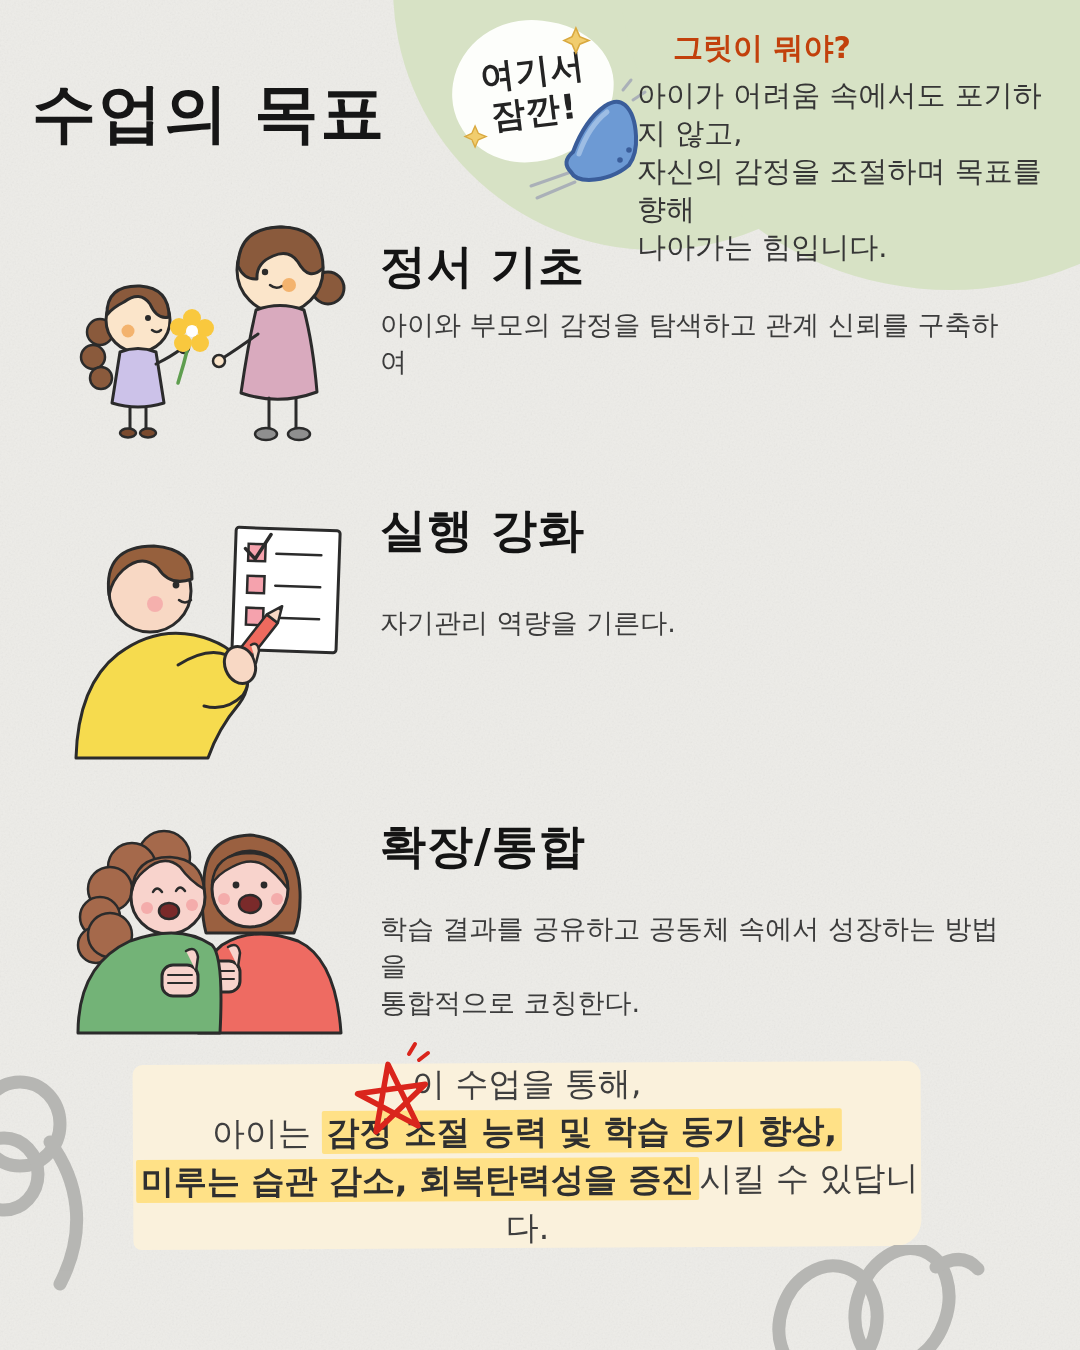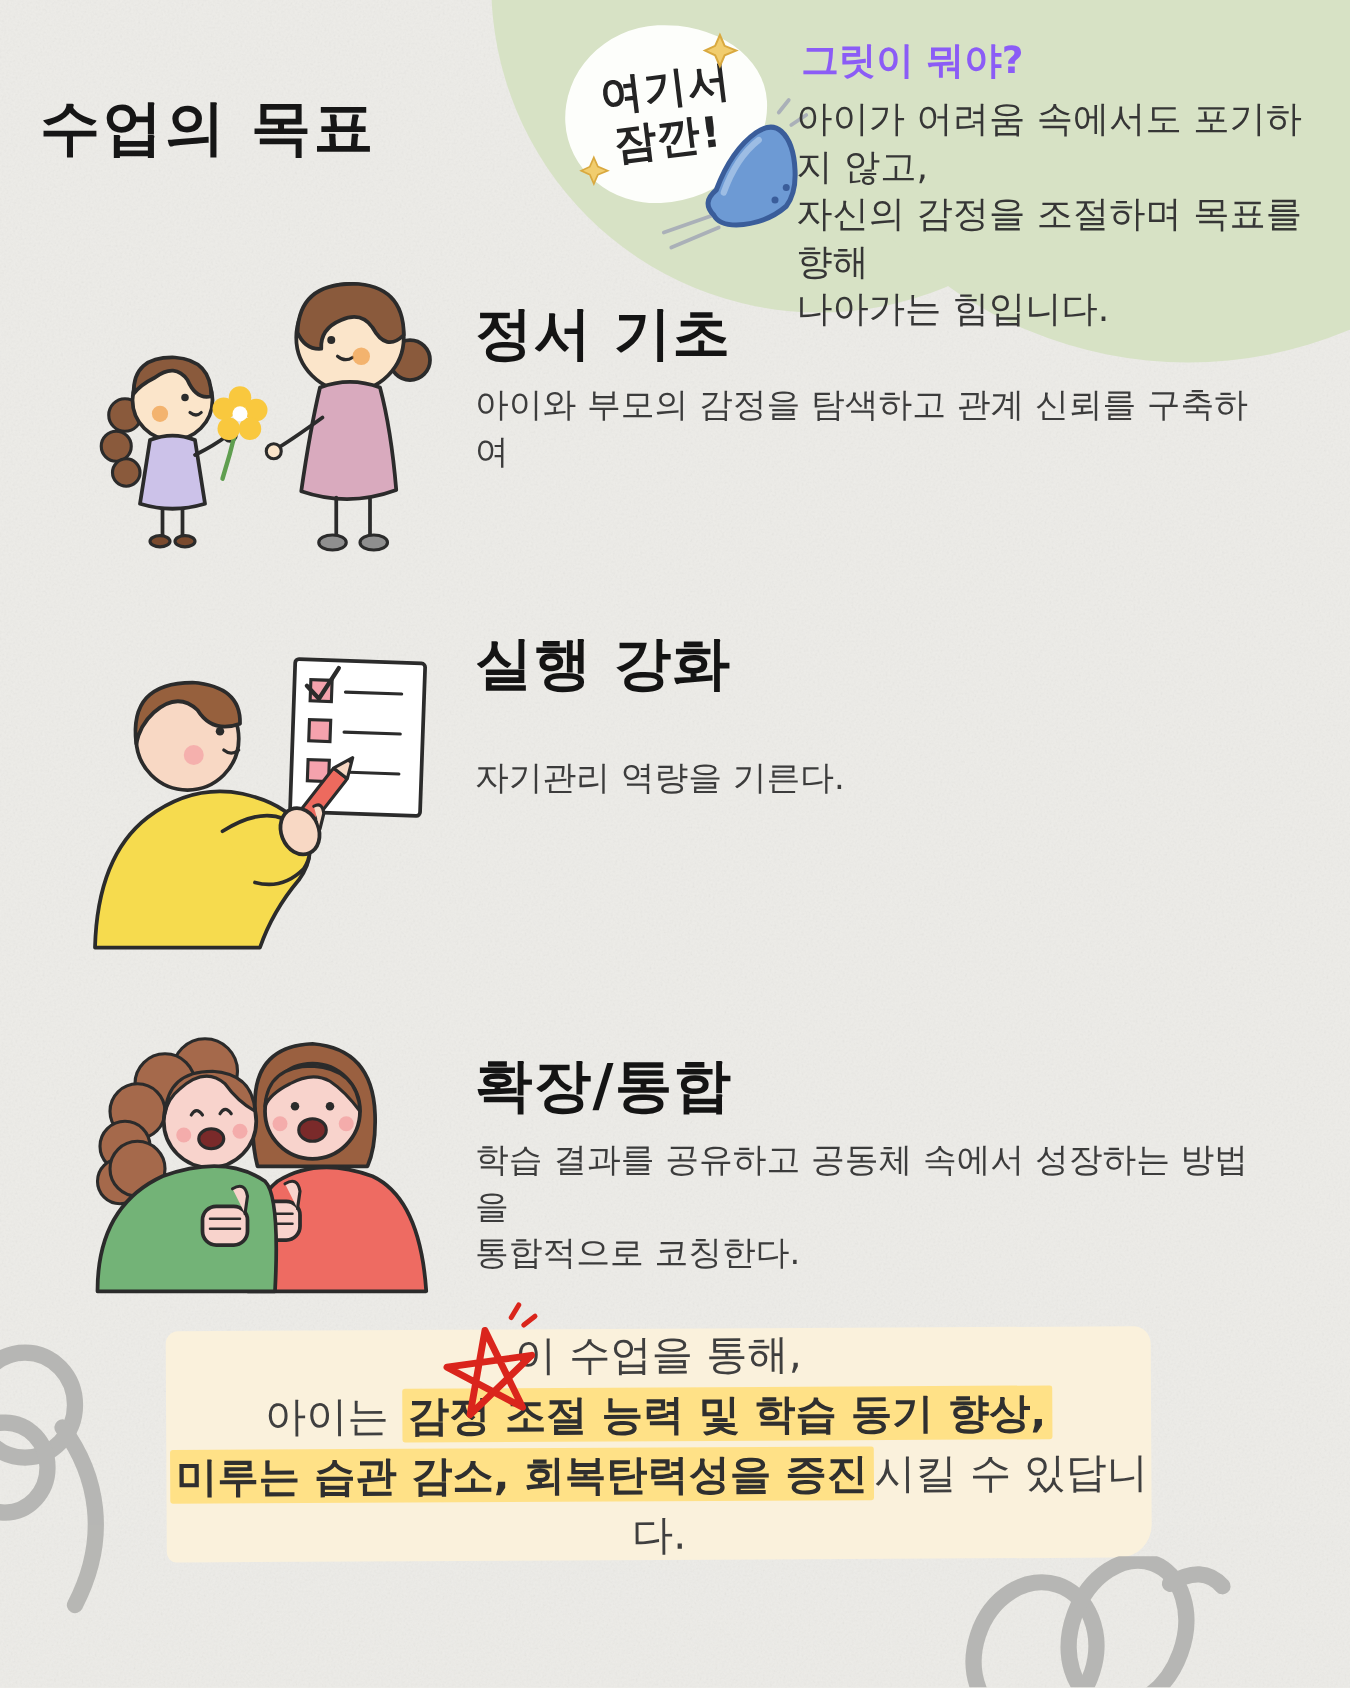--- a/index.html
+++ b/index.html
@@ -18,26 +18,26 @@
   
   .badge {
     position:absolute; left:452px; top:20px; width:162px; height:142px;
     background:#fdfefb;
     border-radius:48% 52% 55% 45% / 52% 46% 54% 48%;
     transform:rotate(-3deg);
     display:flex; flex-direction:column; align-items:center; justify-content:center;
     text-align:center;
   }
   .badge-line { font-weight:700; font-size:34px; line-height:40px; color:#242424; transform:rotate(-4deg); letter-spacing:1px; }
-  .grit-heading { position:absolute; left:641px; top:28px; font-size:30px; font-weight:700; color:#8b5cf6; }
+  .grit-heading { position:absolute; left:673px; top:28px; font-size:30px; font-weight:700; color:#c2410c; }
   .grit-body { position:absolute; left:637px; top:76px; width:430px; font-size:29px; line-height:38px; color:#363636; }
   
   .page-title {
     position:absolute; left:32px; top:70px;
-    font-size:48px; font-weight:800; letter-spacing:2px; color:#161616;
+    font-size:64px; font-weight:800; letter-spacing:2px; color:#161616;
   }
   
   .section-heading { position:absolute; left:380px; font-size:46px; font-weight:800; color:#141414; letter-spacing:1px;text-align:center; }
   .section-body { position:absolute; left:380px; width:620px; font-size:27px; line-height:37px; color:#3c3c3c; }
   
   .summary-box {
     position:absolute; left:133px; top:1063px; width:788px; height:185px;
     background:#faf1dc; border-radius:10px 14px 26px 8px;
     transform:rotate(-0.3deg);
     display:flex; flex-direction:column; align-items:center; justify-content:center;
@@ -214,21 +214,21 @@
     <ellipse cx="117" cy="96" rx="10" ry="8" fill="#7a2a2a" stroke-width="2.5"></ellipse>
     <circle cx="95" cy="93" r="6" fill="#f3a7a7" stroke="none" opacity=".9"></circle>
     <circle cx="140" cy="90" r="6" fill="#f3a7a7" stroke="none" opacity=".9"></circle>
     <path d="M 26 218 Q 26 150 78 126 Q 128 108 160 130 Q 172 142 168 218 Z" fill="#73b377"></path>
     <rect x="110" y="150" width="36" height="31" rx="11" fill="#f8d3cc"></rect>
     <path d="M 134 136 q 10 -6 12 6 l -2 14" fill="#f8d3cc" stroke-width="2.5"></path>
     <line x1="116" y1="160" x2="140" y2="160" stroke-width="2"></line>
     <line x1="116" y1="168" x2="140" y2="168" stroke-width="2"></line>
   </g>
 </svg>
-<h2 class="section-heading" style="top:838px;">확장/통합</h2>
+<h2 class="section-heading" style="top:816px;">확장/통합</h2>
 <div class="section-body" style="top:910px;">
   <div>학습 결과를 공유하고 공동체 속에서 성장하는 방법을</div>
   <div>통합적으로 코칭한다.</div>
 </div>
 
 <div class="summary-box">
   <div><span>이 수업을 통해,</span></div>
   <div>
     <span>아이는 </span><span class="hl">감정 조절 능력 및 학습 동기 향상,</span>
   </div>

